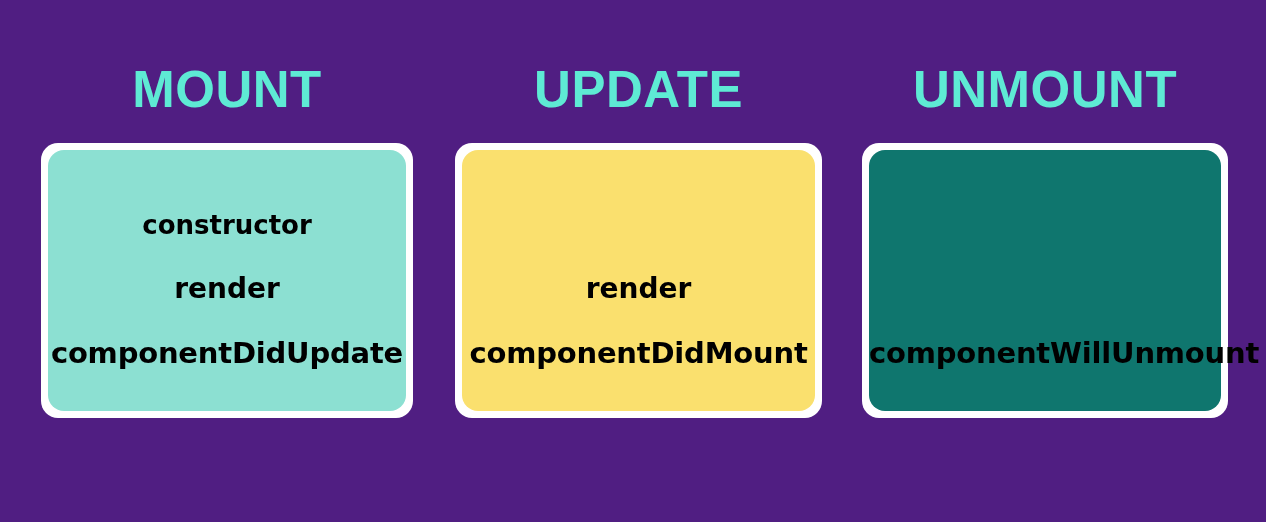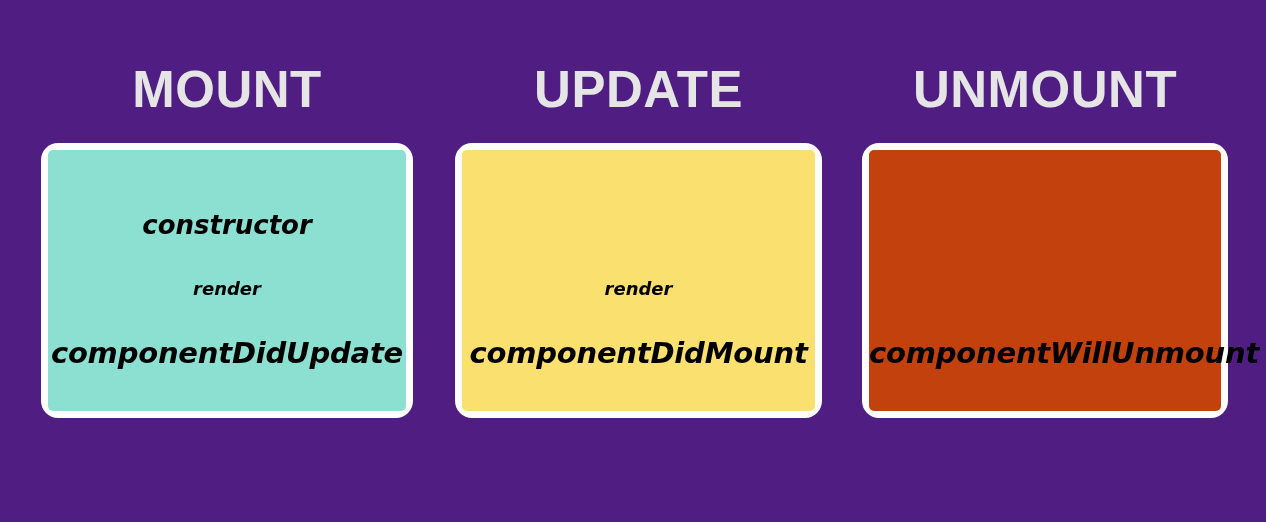--- a/index.html
+++ b/index.html
@@ -22,21 +22,21 @@
     inset: 0;
   }
 
   
   .heading {
     position: absolute;
     top: 58px;
     height: 64px;
     line-height: 64px;
     text-align: center;
-    color: #e5e5e5;
+    color: #5eead4;
     font-family: "Liberation Sans", sans-serif;
     font-weight: bold;
     font-size: 51px;
     letter-spacing: 0.5px;
     white-space: nowrap;
   }
 
   .heading.col1 { left: 41px;  width: 372px; }
   .heading.col2 { left: 455px; width: 367px; }
   .heading.col3 { left: 862px; width: 366px; }
@@ -51,48 +51,47 @@
     padding: 7px;
   }
 
   .card.col1 { left: 41px;  width: 372px; }
   .card.col2 { left: 455px; width: 367px; }
   .card.col3 { left: 862px; width: 366px; }
 
   .card-inner {
     width: 100%;
     height: 100%;
-    border-radius: 5px;
+    border-radius: 16px;
     display: flex;
     flex-direction: column;
     align-items: center;
     position: relative;
-    font-style: italic;
   }
 
   .card.col1 .card-inner { background: #8ce0d2; }
   .card.col2 .card-inner { background: #fae06e; }
-  .card.col3 .card-inner { background: #c2410c; }
+  .card.col3 .card-inner { background: #0f766e; }
 
   
   .method {
     position: absolute;
     left: 0;
     width: 100%;
     text-align: center;
     color: #000000;
     font-family: "DejaVu Sans", sans-serif;
     font-weight: bold;
     white-space: nowrap;
     line-height: 34px;
     height: 34px;
   }
 
   .method.row-1 { top: 58px;  font-size: 26px; }
-  .method.row-2 { top: 122px; font-size: 18px; }
+  .method.row-2 { top: 122px; font-size: 28px; }
   .method.row-3 { top: 186px; font-size: 29px; letter-spacing: -0.2px; }
 </style>
 </head>
 <body>
 
 <div class="board">
 
   <div class="heading col1">MOUNT</div>
 
   <div class="heading col2">UPDATE</div>

